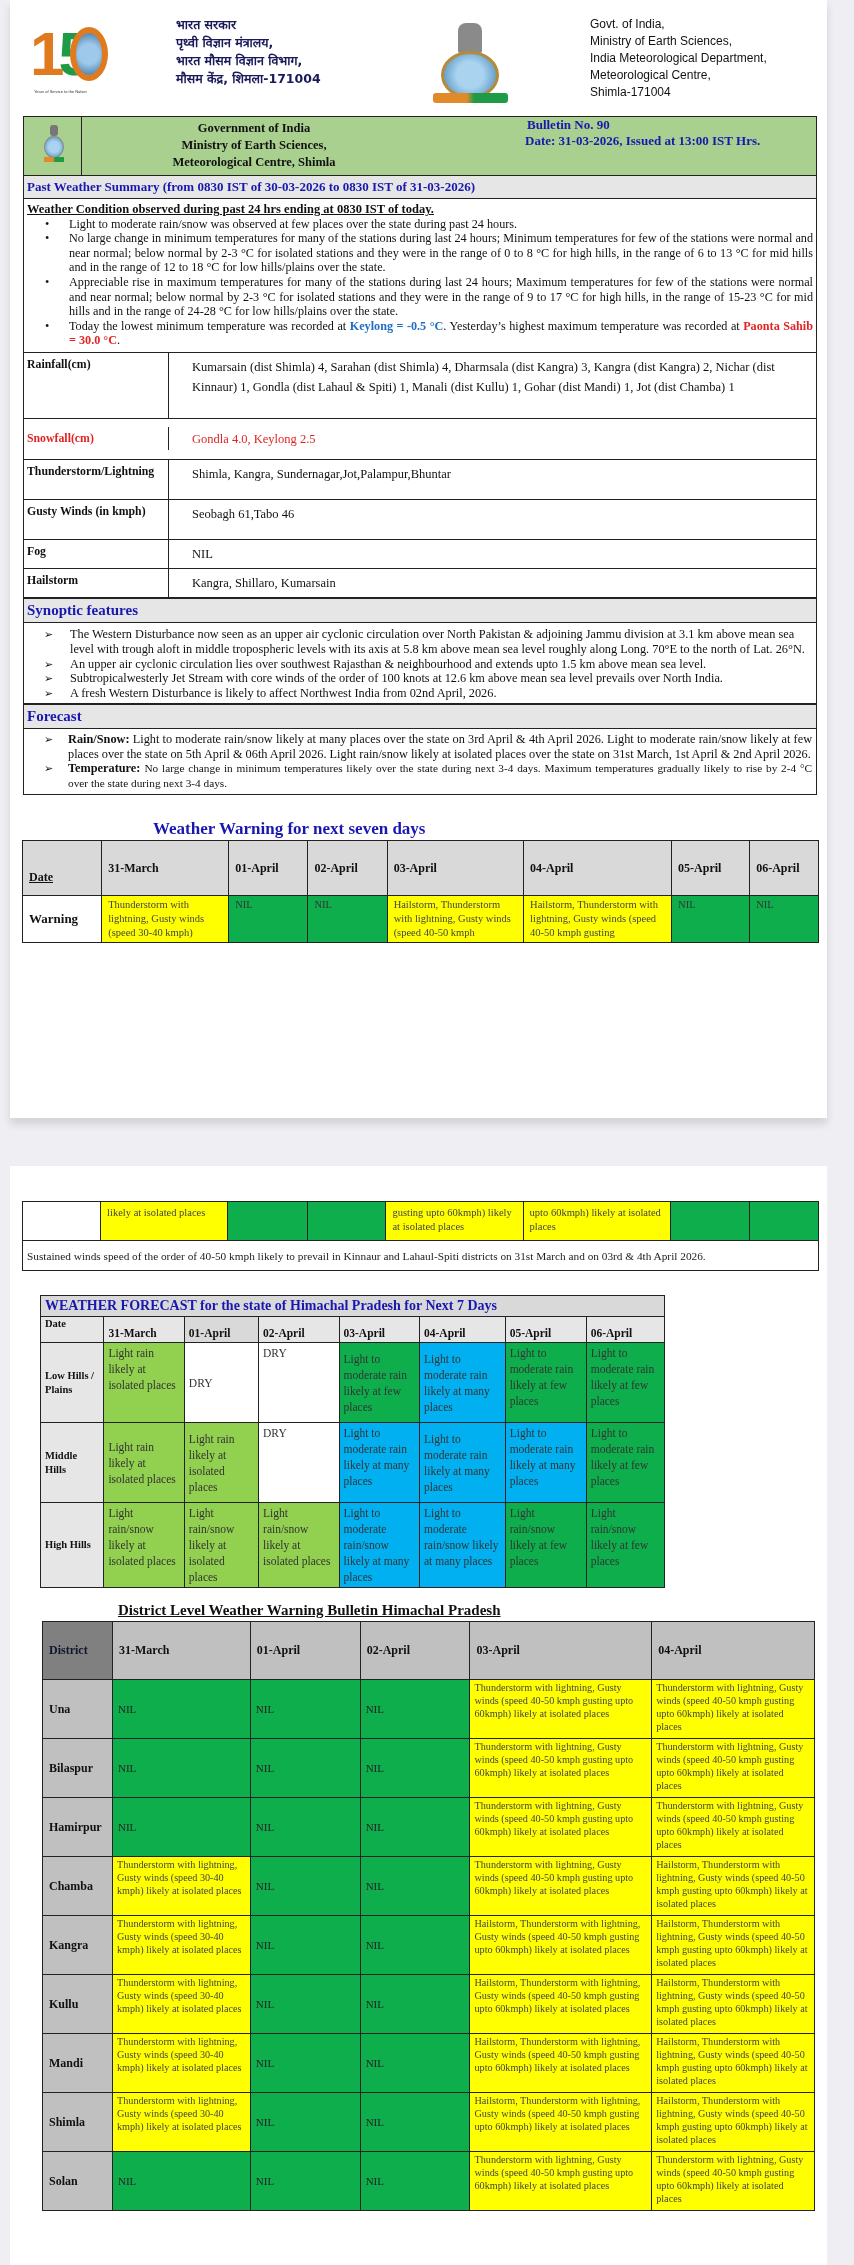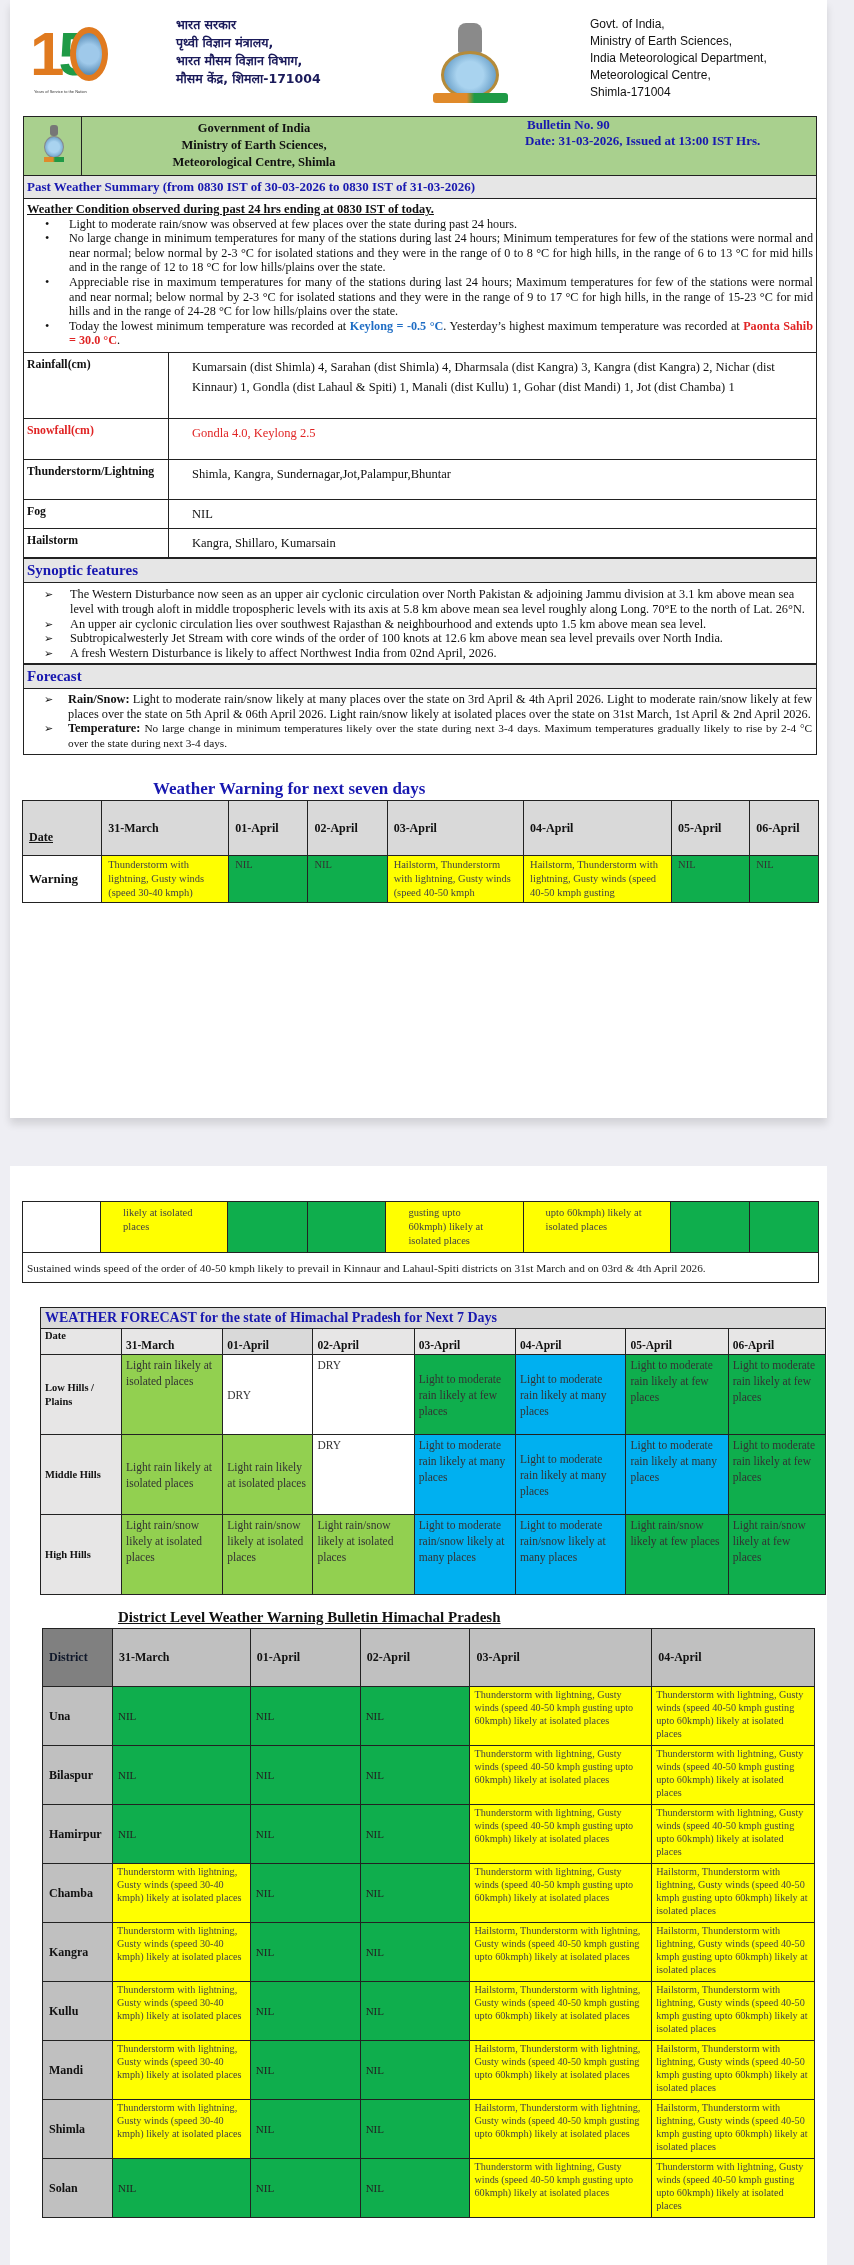--- a/index.html
+++ b/index.html
@@ -72,25 +72,25 @@
   .wwt th.date { vertical-align: bottom; text-decoration: underline; padding-bottom: 10px; }
   .wwt td { height: 44px; padding: 2px 6px; line-height: 14px; font-size: 10.5px; }
   .wwt td.rowh { font-weight: bold; font-size: 13px; vertical-align: middle; background: #fff; color: #111; padding: 0 6px; }
   .y { background: #ffff00; color: #444; }
   .g { background: #0fae4d; color: #333; }
   .lg { background: #92d050; color: #333; }
   .bl { background: #00b0f0; color: #333; }
   .w { background: #fff; color: #333; }
 
   .wwt2 { margin-left: 12px; width: 797px; margin-top: 34px; }
-  .wwt2 td { border: 1px solid #222; vertical-align: top; font-size: 10.5px; padding: 4px 22px; line-height: 14px; height: 45px; }
+  .wwt2 td { border: 1px solid #222; vertical-align: top; font-size: 10.5px; padding: 4px 6px; line-height: 14px; height: 39px; }
   .wwt2 td.note { height: 30px; font-size: 11.3px; vertical-align: middle; padding: 0 4px; color: #222; }
 
   
-  .wft { margin: 24px 0 0 30px; width: 786px; }
+  .wft { margin: 24px 0 0 30px; width: 625px; }
   .wft td, .wft th { border: 1px solid #222; vertical-align: top; text-align: left; }
   .wft .title { background: #d9d9d9; color: #1818b0; font-weight: bold; font-size: 14px; padding: 2px 4px; height: 20px; }
   .wft th { background: #e7e6e6; font-size: 11.5px; font-weight: bold; height: 26px; padding: 3px 4px; vertical-align: bottom; }
   .wft th.datel { vertical-align: top; font-size: 10.5px; padding-top: 1px; }
   .wft td { font-size: 11.5px; padding: 2px 4px; line-height: 16px; height: 80px; }
   .wft td.rowh { background: #e7e6e6; font-weight: bold; font-size: 10.5px; vertical-align: middle; line-height: 14px; }
   .wft td.dry-mid { vertical-align: middle; }
   .wft td.mid { vertical-align: middle; }
 
   
@@ -162,27 +162,31 @@
         <li><span class="b">•</span><span>Light to moderate rain/snow was observed at few places over the state during past 24 hours.</span></li>
         <li><span class="b">•</span><span>No large change in minimum temperatures for many of the stations during last 24 hours; Minimum temperatures for few of the stations were normal and near normal; below normal by 2-3 °C for isolated stations and they were in the range of 0 to 8 °C for high hills, in the range of 6 to 13 °C for mid hills and in the range of 12 to 18 °C for low hills/plains over the state.</span></li>
         <li><span class="b">•</span><span>Appreciable rise in maximum temperatures for many of the stations during last 24 hours; Maximum temperatures for few of the stations were normal and near normal; below normal by 2-3 °C for isolated stations and they were in the range of 9 to 17 °C for high hills, in the range of 15-23 °C for mid hills and in the range of 24-28 °C for low hills/plains over the state.</span></li>
         <li><span class="b">•</span><span>Today the lowest minimum temperature was recorded at </span><span class="blue">Keylong = -0.5 °C</span><span>. Yesterday’s highest maximum temperature was recorded at </span><span class="red">Paonta Sahib = 30.0 °C</span><span>.</span></li>
       </ul>
     </div>
     <div class="kv" style="min-height:66px;">
       <div class="k">Rainfall(cm)</div>
       <div class="v">Kumarsain (dist Shimla) 4, Sarahan (dist Shimla) 4, Dharmsala (dist Kangra) 3, Kangra (dist Kangra) 2, Nichar (dist Kinnaur) 1, Gondla (dist Lahaul &amp; Spiti) 1, Manali (dist Kullu) 1, Gohar (dist Mandi) 1, Jot (dist Chamba) 1</div>
     </div>
-    <div class="kv snow" style="min-height:41px;">
+    <div class="kv snow" style="min-height:41px;align-items:center;">
       <div class="k">Snowfall(cm)</div>
       <div class="v">Gondla 4.0, Keylong 2.5</div>
     </div>
     <div class="kv" style="min-height:40px;">
       <div class="k">Thunderstorm/Lightning</div>
       <div class="v">Shimla, Kangra, Sundernagar,Jot,Palampur,Bhuntar</div>
+    </div>
+    <div class="kv" style="min-height:40px;">
+      <div class="k">Gusty Winds (in kmph)</div>
+      <div class="v">Seobagh 61,Tabo 46</div>
     </div>
     <div class="kv" style="min-height:29px;">
       <div class="k">Fog</div>
       <div class="v">NIL</div>
     </div>
     <div class="kv" style="min-height:29px;">
       <div class="k">Hailstorm</div>
       <div class="v">Kangra, Shillaro, Kumarsain</div>
     </div>
   </div>

